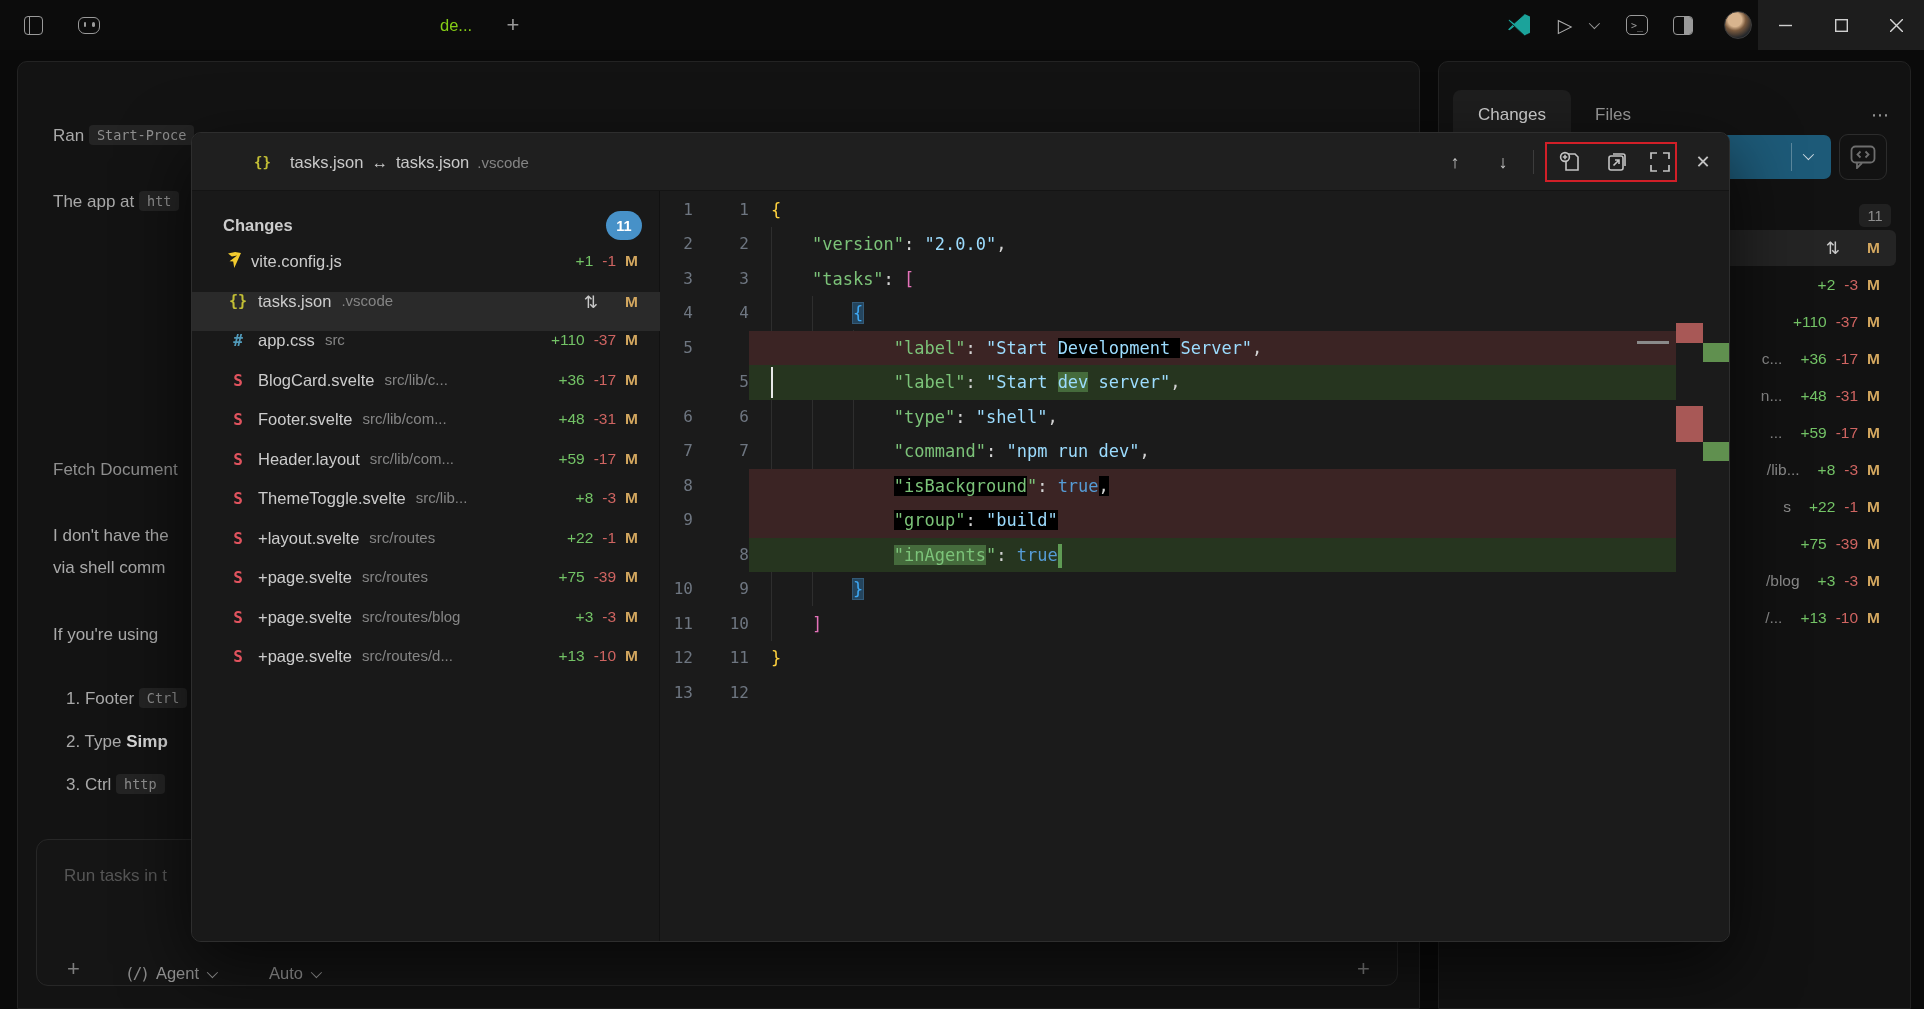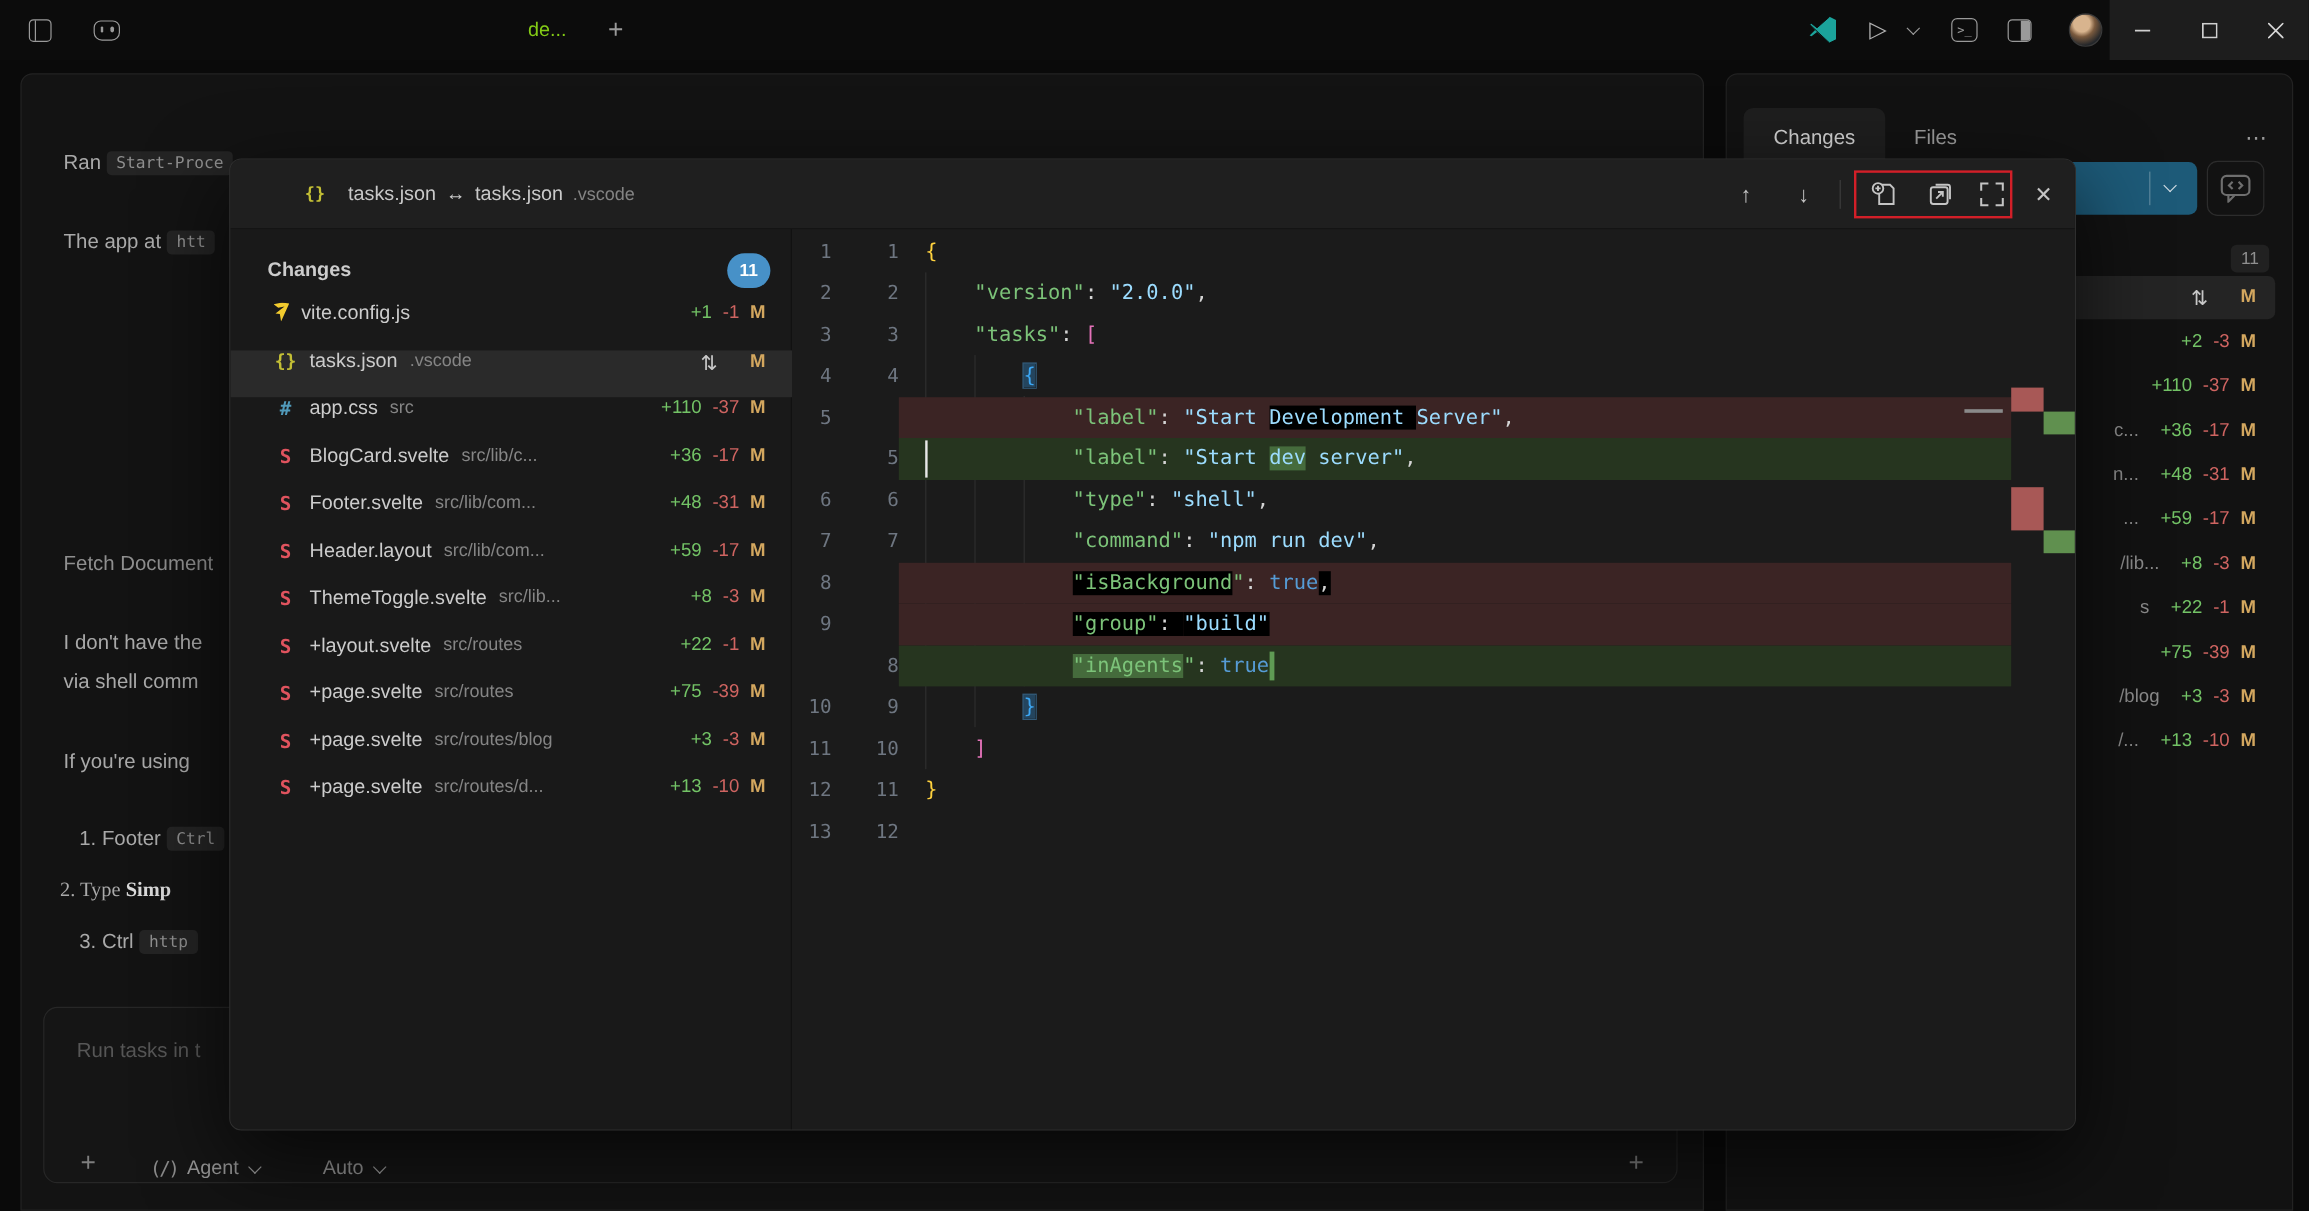--- a/index.html
+++ b/index.html
@@ -174,21 +174,21 @@
   </div>
   <div class="chat-line dim" style="top:398px;" data-interactable="false">Fetch Document</div>
   <div class="chat-line" style="top:464px;" data-interactable="false">I don't have the</div>
   <div class="chat-line" style="top:496px;" data-interactable="false">via shell comm</div>
   <div class="chat-line" style="top:563px;" data-interactable="false">If you're using</div>
   <div class="chat-line" style="top:627px; left:48px;" data-interactable="false">
     <span data-interactable="false">1.</span>
     <span data-interactable="false">Footer</span>
     <span class="chip" data-interactable="false">Ctrl</span>
   </div>
-  <div class="chat-line" style="top:670px; left:32px;font-family:Liberation Serif, serif;" data-interactable="false">
+  <div class="chat-line" style="top:670px; left:48px;" data-interactable="false">
     <span data-interactable="false">2.</span>
     <span data-interactable="false">Type</span>
     <span class="b" data-interactable="false">Simp</span>
   </div>
   <div class="chat-line" style="top:713px; left:48px;" data-interactable="false">
     <span data-interactable="false">3.</span>
     <span data-interactable="false">Ctrl</span>
     <span class="chip" data-interactable="false">http</span>
   </div>
 

